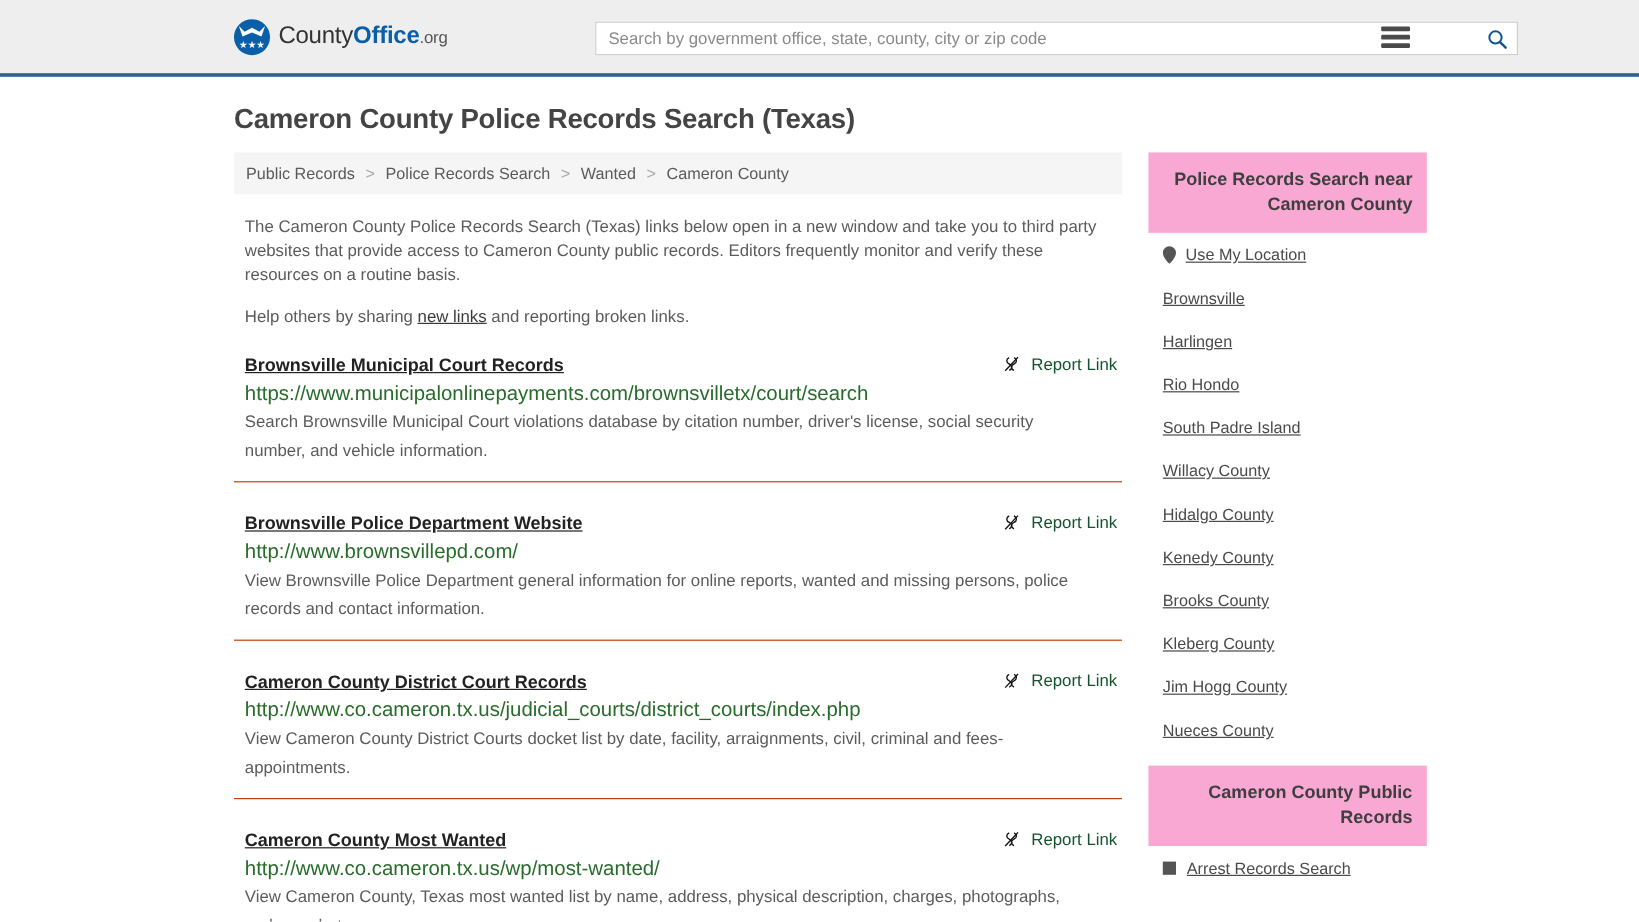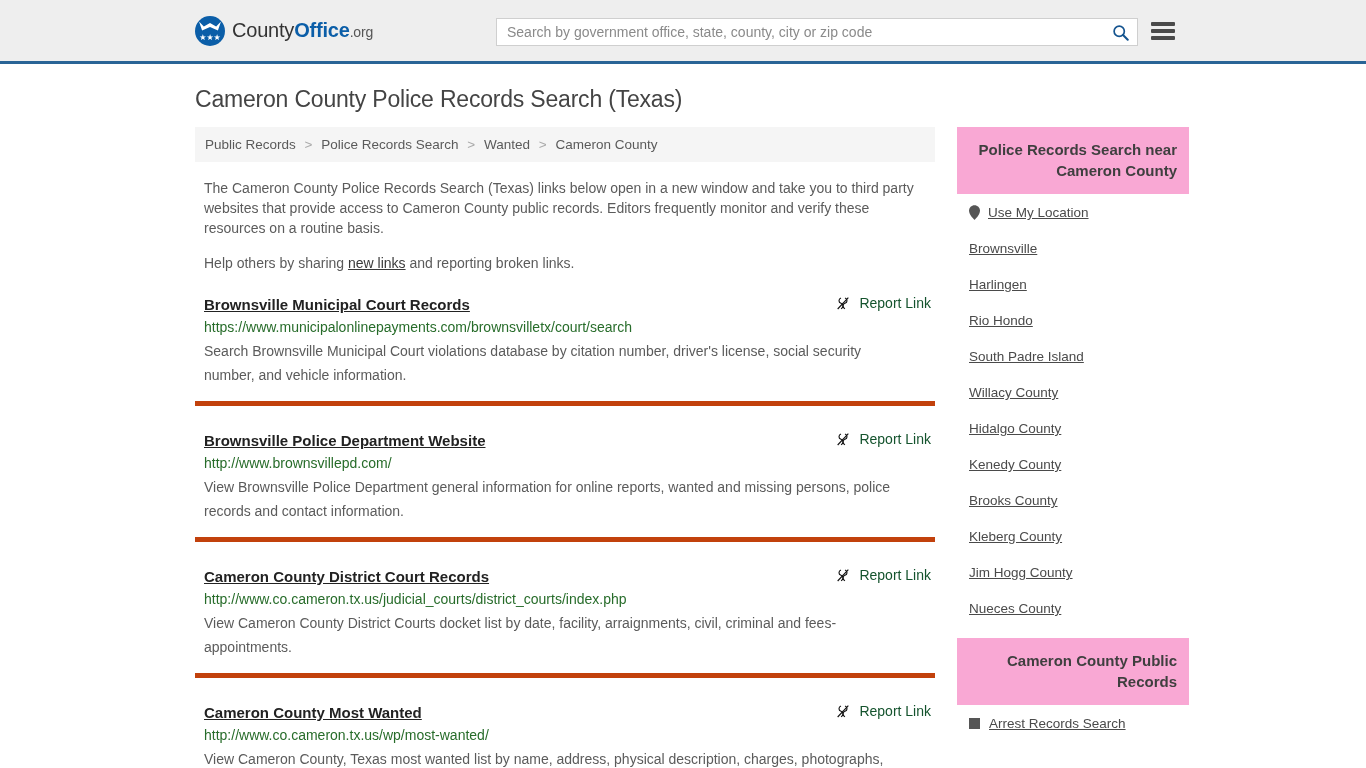--- a/index.html
+++ b/index.html
@@ -58,21 +58,21 @@
     white-space: nowrap;
   }
   .logo-text .b { color: #0b5ea8; font-weight: bold; text-align: right; }
   .logo-text .c { font-weight: normal; }
   .logo-text .tld { font-size: 14px; color: #555555; }
 
   .search-wrap {
     position: absolute;
     left: 496px;
     top: 18px;
-    width: 642px;
+    width: 769px;
     height: 28px;
     background: #ffffff;
     border: 1px solid #cfcfcf;
     display: flex;
     align-items: center;
   }
   .search-input {
     flex: 1 1 auto;
     border: 0;
     outline: none;
@@ -110,21 +110,21 @@
   
   .page {
     width: 1366px;
     padding: 0;
     position: relative;
   }
   .page-title {
     margin: 22px 0 0 195px;
     font-size: 23px;
     color: #444444;
-    font-weight: normal;
+    font-weight: bold;
     letter-spacing: -0.2px;
   }
   .columns {
     display: flex;
     margin-left: 195px;
     margin-top: 14px;
     gap: 22px;
   }
   .main-col { width: 740px; flex: 0 0 740px; }
   .side-col { width: 232px; flex: 0 0 232px; }
@@ -154,21 +154,21 @@
   .intro + .intro { margin-top: 15px; }
   .intro a.inline-link {
     color: #3a3a3a;
     text-decoration: underline;
     cursor: pointer;
   }
 
   
   .results { margin-top: 22px; }
   .result {
-    border-top: 5px solid #c2410c;
+    border-top: 1px solid #c2410c;
     padding: 13px 0 14px 9px;
   }
   .result:first-child { border-top: 0; padding-top: 0; }
   .result-head {
     display: flex;
     align-items: flex-start;
     justify-content: space-between;
     margin-top: 12px;
   }
   .result-title {
@@ -186,21 +186,21 @@
     cursor: pointer;
     white-space: nowrap;
     margin-right: 4px;
   }
   .report-link-label {
     font-size: 14px;
     color: #14532d;
   }
   .result-url {
     margin-top: 4px;
-    font-size: 14px;
+    font-size: 17px;
     color: #276c2a;
     line-height: 17px;
     word-break: break-all;
   }
   .result-desc {
     margin-top: 3px;
     font-size: 14px;
     line-height: 24px;
     color: #5b5b5b;
     max-width: 705px;

